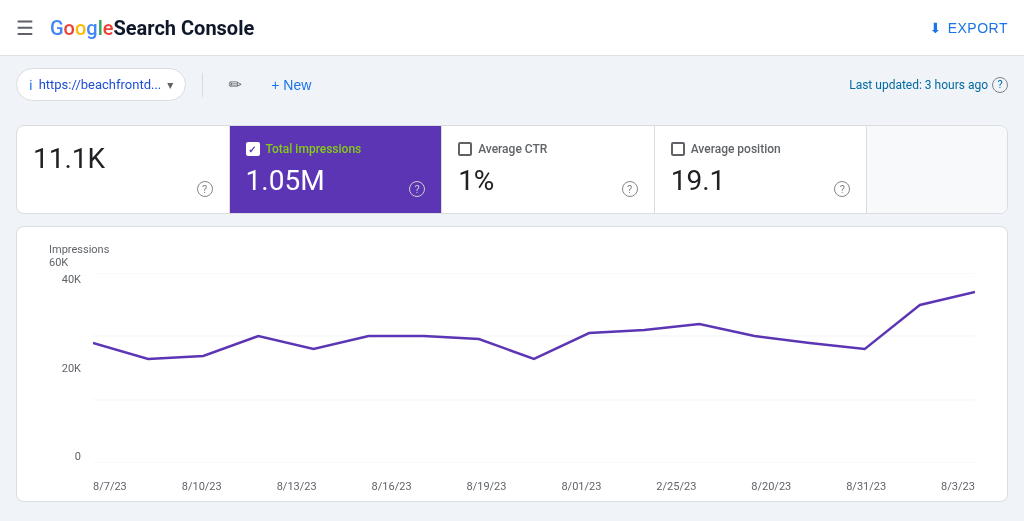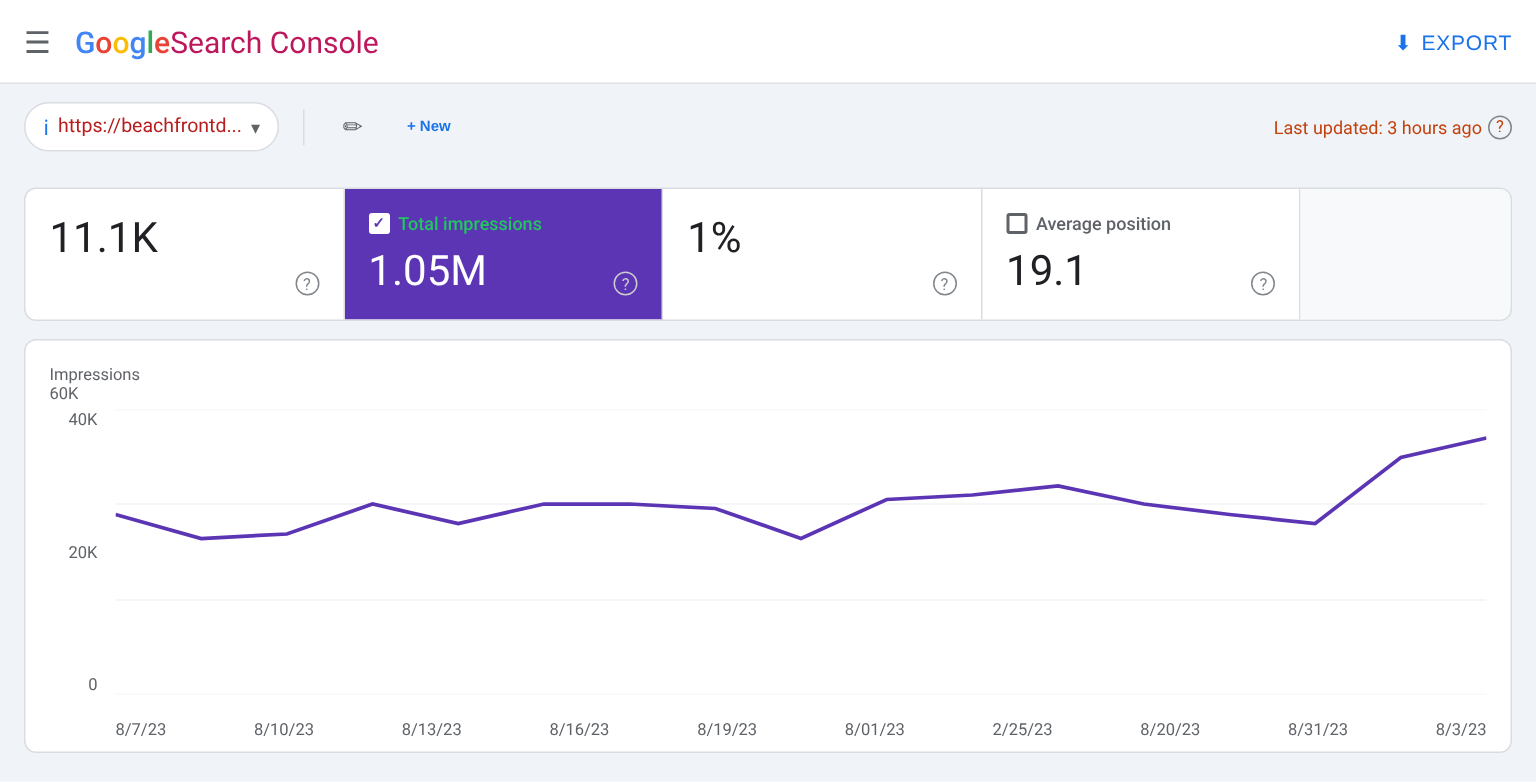--- a/index.html
+++ b/index.html
@@ -38,21 +38,21 @@
       align-items: center;
       font-size: 20px;
       font-weight: 500;
     }
     .logo-g { color: #4285f4; }
     .logo-o1 { color: #ea4335; }
     .logo-o2 { color: #fbbc05; }
     .logo-g2 { color: #4285f4; }
     .logo-l { color: #34a853; }
     .logo-e { color: #ea4335; }
-    .logo-rest { color: #be185d; font-weight: 400; }
+    .logo-rest { color: #0f172a; font-weight: 700; }
 
     .export-btn {
       display: flex;
       align-items: center;
       gap: 6px;
       color: #1a73e8;
       font-size: 14px;
       font-weight: 500;
       cursor: pointer;
       border: none;
@@ -78,21 +78,21 @@
       border-radius: 24px;
       padding: 6px 12px;
       cursor: pointer;
       font-size: 13px;
       color: #202124;
     }
     .url-info-icon {
       color: #1a73e8;
       font-size: 14px;
     }
-    .url-text { color: #b91c1c; }
+    .url-text { color: #1d4ed8; }
     .url-chevron { color: #5f6368; font-size: 12px; }
 
     .toolbar-divider {
       width: 1px;
       height: 24px;
       background: #dadce0;
       margin: 0 4px;
     }
     .edit-btn {
       display: flex;
@@ -108,28 +108,28 @@
       font-size: 16px;
     }
     .new-btn {
       display: flex;
       align-items: center;
       gap: 4px;
       border: none;
       background: none;
       cursor: pointer;
       color: #1a73e8;
-      font-size: 10px;
-      font-weight: 700;
+      font-size: 14px;
+      font-weight: 400;
       padding: 6px 8px;
     }
     .last-updated {
       margin-left: auto;
       font-size: 12px;
-      color: #c2410c;
+      color: #0369a1;
       display: flex;
       align-items: center;
       gap: 4px;
     }
 
     
     .main {
       padding: 12px 16px;
       background: #f0f4f9;
     }
@@ -161,21 +161,21 @@
     .metric-header {
       display: flex;
       align-items: center;
       gap: 6px;
       margin-bottom: 8px;
       font-size: 12px;
       font-weight: 500;
       color: #5f6368;
     }
     .metric-card.active .metric-header {
-      color: #22c55e;
+      color: #84cc16;
     }
     .metric-checkbox {
       width: 14px;
       height: 14px;
       border: 2px solid #5f6368;
       border-radius: 2px;
       display: flex;
       align-items: center;
       justify-content: center;
       flex-shrink: 0;
@@ -214,21 +214,21 @@
     .metric-card.active .metric-help {
       border-color: #ccc;
       color: #ccc;
     }
 
     
     .chart-container {
       background: #fff;
       border-radius: 8px;
       border: 1px solid #dadce0;
-      padding: 16px 16px 8px;
+      padding: 16px 32px 8px;
       position: relative;
     }
     .chart-y-label {
       font-size: 11px;
       color: #5f6368;
       margin-bottom: 4px;
     }
     .chart-area {
       position: relative;
       height: 220px;
@@ -338,20 +338,24 @@
     <div class="metric-card active">
       <div class="metric-header">
         <div class="metric-checkbox"></div>
         <span>Total impressions</span>
       </div>
       <div class="metric-value">1.05M</div>
       <div class="metric-help">?</div>
     </div>
 
     <div class="metric-card">
+      <div class="metric-header">
+        <div class="metric-checkbox"></div>
+        <span>Average CTR</span>
+      </div>
       <div class="metric-value">1%</div>
       <div class="metric-help">?</div>
     </div>
 
     <div class="metric-card">
       <div class="metric-header">
         <div class="metric-checkbox"></div>
         <span>Average position</span>
       </div>
       <div class="metric-value">19.1</div>

